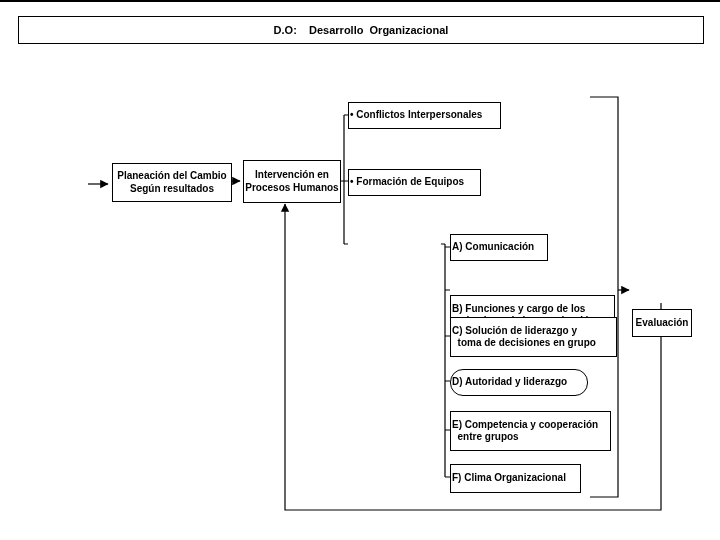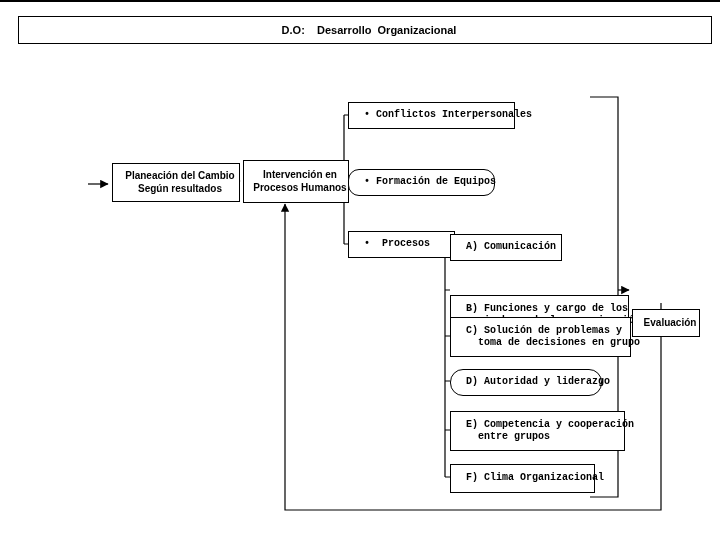--- a/index.html
+++ b/index.html
@@ -34,29 +34,29 @@
     background: #ffffff;
     border: 1.2px solid #000000;
     color: #000000;
     font-weight: bold;
     font-size: 10px;
     line-height: 12.5px;
     display: flex;
     align-items: center;
     white-space: pre;
   }
-  .c { justify-content: center; text-align: center; padding-left: 8px; }
-  .l { justify-content: flex-start; text-align: left; padding-left: 15px; font-family: Liberation Mono, monospace; }
+  .c { justify-content: center; text-align: center; }
+  .l { justify-content: flex-start; text-align: left; padding-left: 1px; }
 
   #title-box      { left: 18px;  top: 16px;  width: 684px; height: 26px; font-size: 11px; border-width: 1.5px; }
   #n-diagnostico  { left: 18px;  top: 170px; width: 70px;  height: 28px; }
   #n-planeacion   { left: 112px; top: 163px; width: 118px; height: 37px; }
   #n-intervencion { left: 243px; top: 160px; width: 96px;  height: 41px; }
   #n-conflictos   { left: 348px; top: 102px; width: 150px; height: 25px; }
-  #n-formacion    { left: 348px; top: 169px; width: 130px; height: 25px; border-radius: 11px; }
+  #n-formacion    { left: 348px; top: 169px; width: 130px; height: 25px; }
   #n-procesos     { left: 348px; top: 231px; width: 90px;  height: 25px; }
   #n-a            { left: 450px; top: 234px; width: 95px;  height: 25px; }
   #n-b            { left: 450px; top: 271px; width: 162px; height: 38px; margin-top: 24px; }
   #n-c            { left: 450px; top: 317px; width: 164px; height: 38px; }
   #n-d            { left: 450px; top: 369px; width: 135px; height: 25px; border-radius: 13px; }
   #n-e            { left: 450px; top: 411px; width: 158px; height: 38px; }
   #n-f            { left: 450px; top: 464px; width: 128px; height: 27px; }
   #n-evaluacion   { left: 632px; top: 277px; width: 58px;  height: 26px; margin-top: 32px; }
 </style>
 </head>
@@ -85,26 +85,25 @@
 
   <div class="node c" id="title-box">D.O:    Desarrollo  Organizacional</div>
 
   <div class="node c" id="n-planeacion">Planeación del Cambio
 Según resultados</div>
   <div class="node c" id="n-intervencion">Intervención en
 Procesos Humanos</div>
 
   <div class="node l" id="n-conflictos">• Conflictos Interpersonales</div>
   <div class="node l" id="n-formacion">• Formación de Equipos</div>
-  <div class="node l" id="n-procesos">•  Procesos</div>
 
   <div class="node l" id="n-a">A) Comunicación</div>
   <div class="node l" id="n-b">B) Funciones y cargo de los
   miembros de la organización</div>
-  <div class="node l" id="n-c">C) Solución de problemas y
+  <div class="node l" id="n-c">C) Solución de liderazgo y
   toma de decisiones en grupo</div>
   <div class="node l" id="n-d">D) Autoridad y liderazgo</div>
   <div class="node l" id="n-f">F) Clima Organizacional</div>
   <div class="node l" id="n-e">E) Competencia y cooperación
   entre grupos</div>
 
   <div class="node c" id="n-evaluacion">Evaluación</div>
 
 </div>
 

